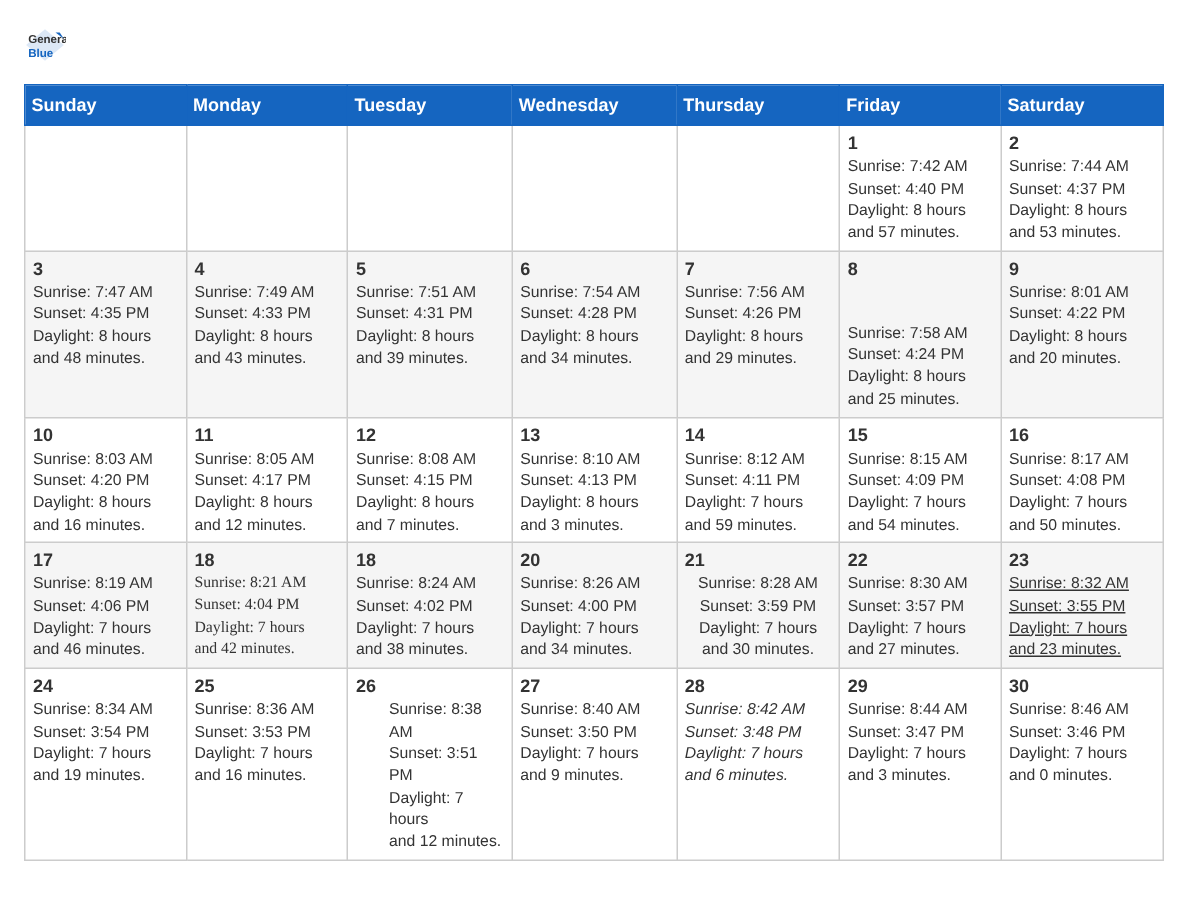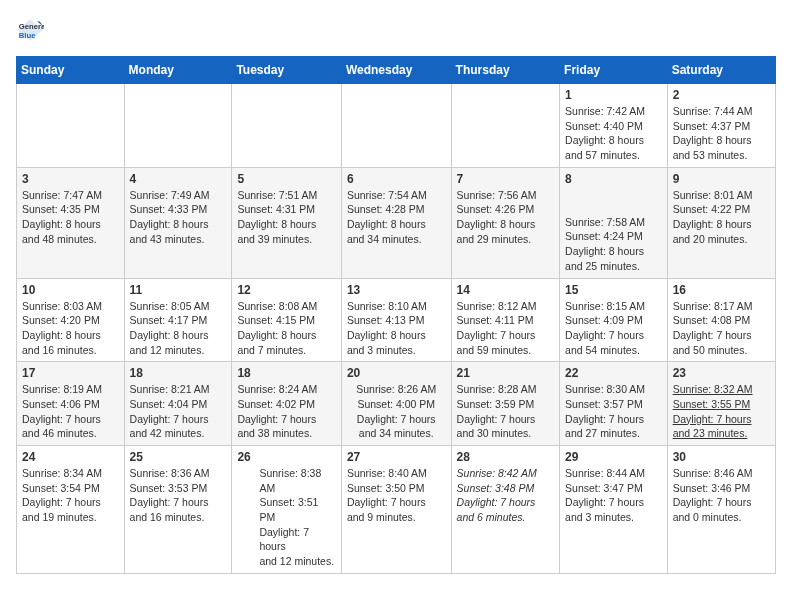--- a/index.html
+++ b/index.html
@@ -236,42 +236,42 @@
       <tr>
         <td>
           <div class="day-number">17</div>
           <div class="day-info" style="white-space: pre-line;">Sunrise: 8:19 AM
 Sunset: 4:06 PM
 Daylight: 7 hours
 and 46 minutes.</div>
         </td>
         <td>
           <div class="day-number">18</div>
-          <div class="day-info" style="white-space: pre-line;">Sunrise: 8:21 AM
+          <div class="day-info" style="white-space: pre-line; font-family: Liberation Serif, serif;">Sunrise: 8:21 AM
 Sunset: 4:04 PM
 Daylight: 7 hours
 and 42 minutes.</div>
         </td>
         <td>
           <div class="day-number">18</div>
           <div class="day-info" style="white-space: pre-line;">Sunrise: 8:24 AM
 Sunset: 4:02 PM
 Daylight: 7 hours
 and 38 minutes.</div>
         </td>
         <td>
           <div class="day-number">20</div>
-          <div class="day-info" style="white-space: pre-line; text-align: center;">Sunrise: 8:26 AM
+          <div class="day-info" style="white-space: pre-line;">Sunrise: 8:26 AM
 Sunset: 4:00 PM
 Daylight: 7 hours
 and 34 minutes.</div>
         </td>
         <td>
           <div class="day-number">21</div>
-          <div class="day-info" style="white-space: pre-line;">Sunrise: 8:28 AM
+          <div class="day-info" style="white-space: pre-line; text-align: center;">Sunrise: 8:28 AM
 Sunset: 3:59 PM
 Daylight: 7 hours
 and 30 minutes.</div>
         </td>
         <td>
           <div class="day-number">22</div>
           <div class="day-info" style="white-space: pre-line;">Sunrise: 8:30 AM
 Sunset: 3:57 PM
 Daylight: 7 hours
 and 27 minutes.</div>

